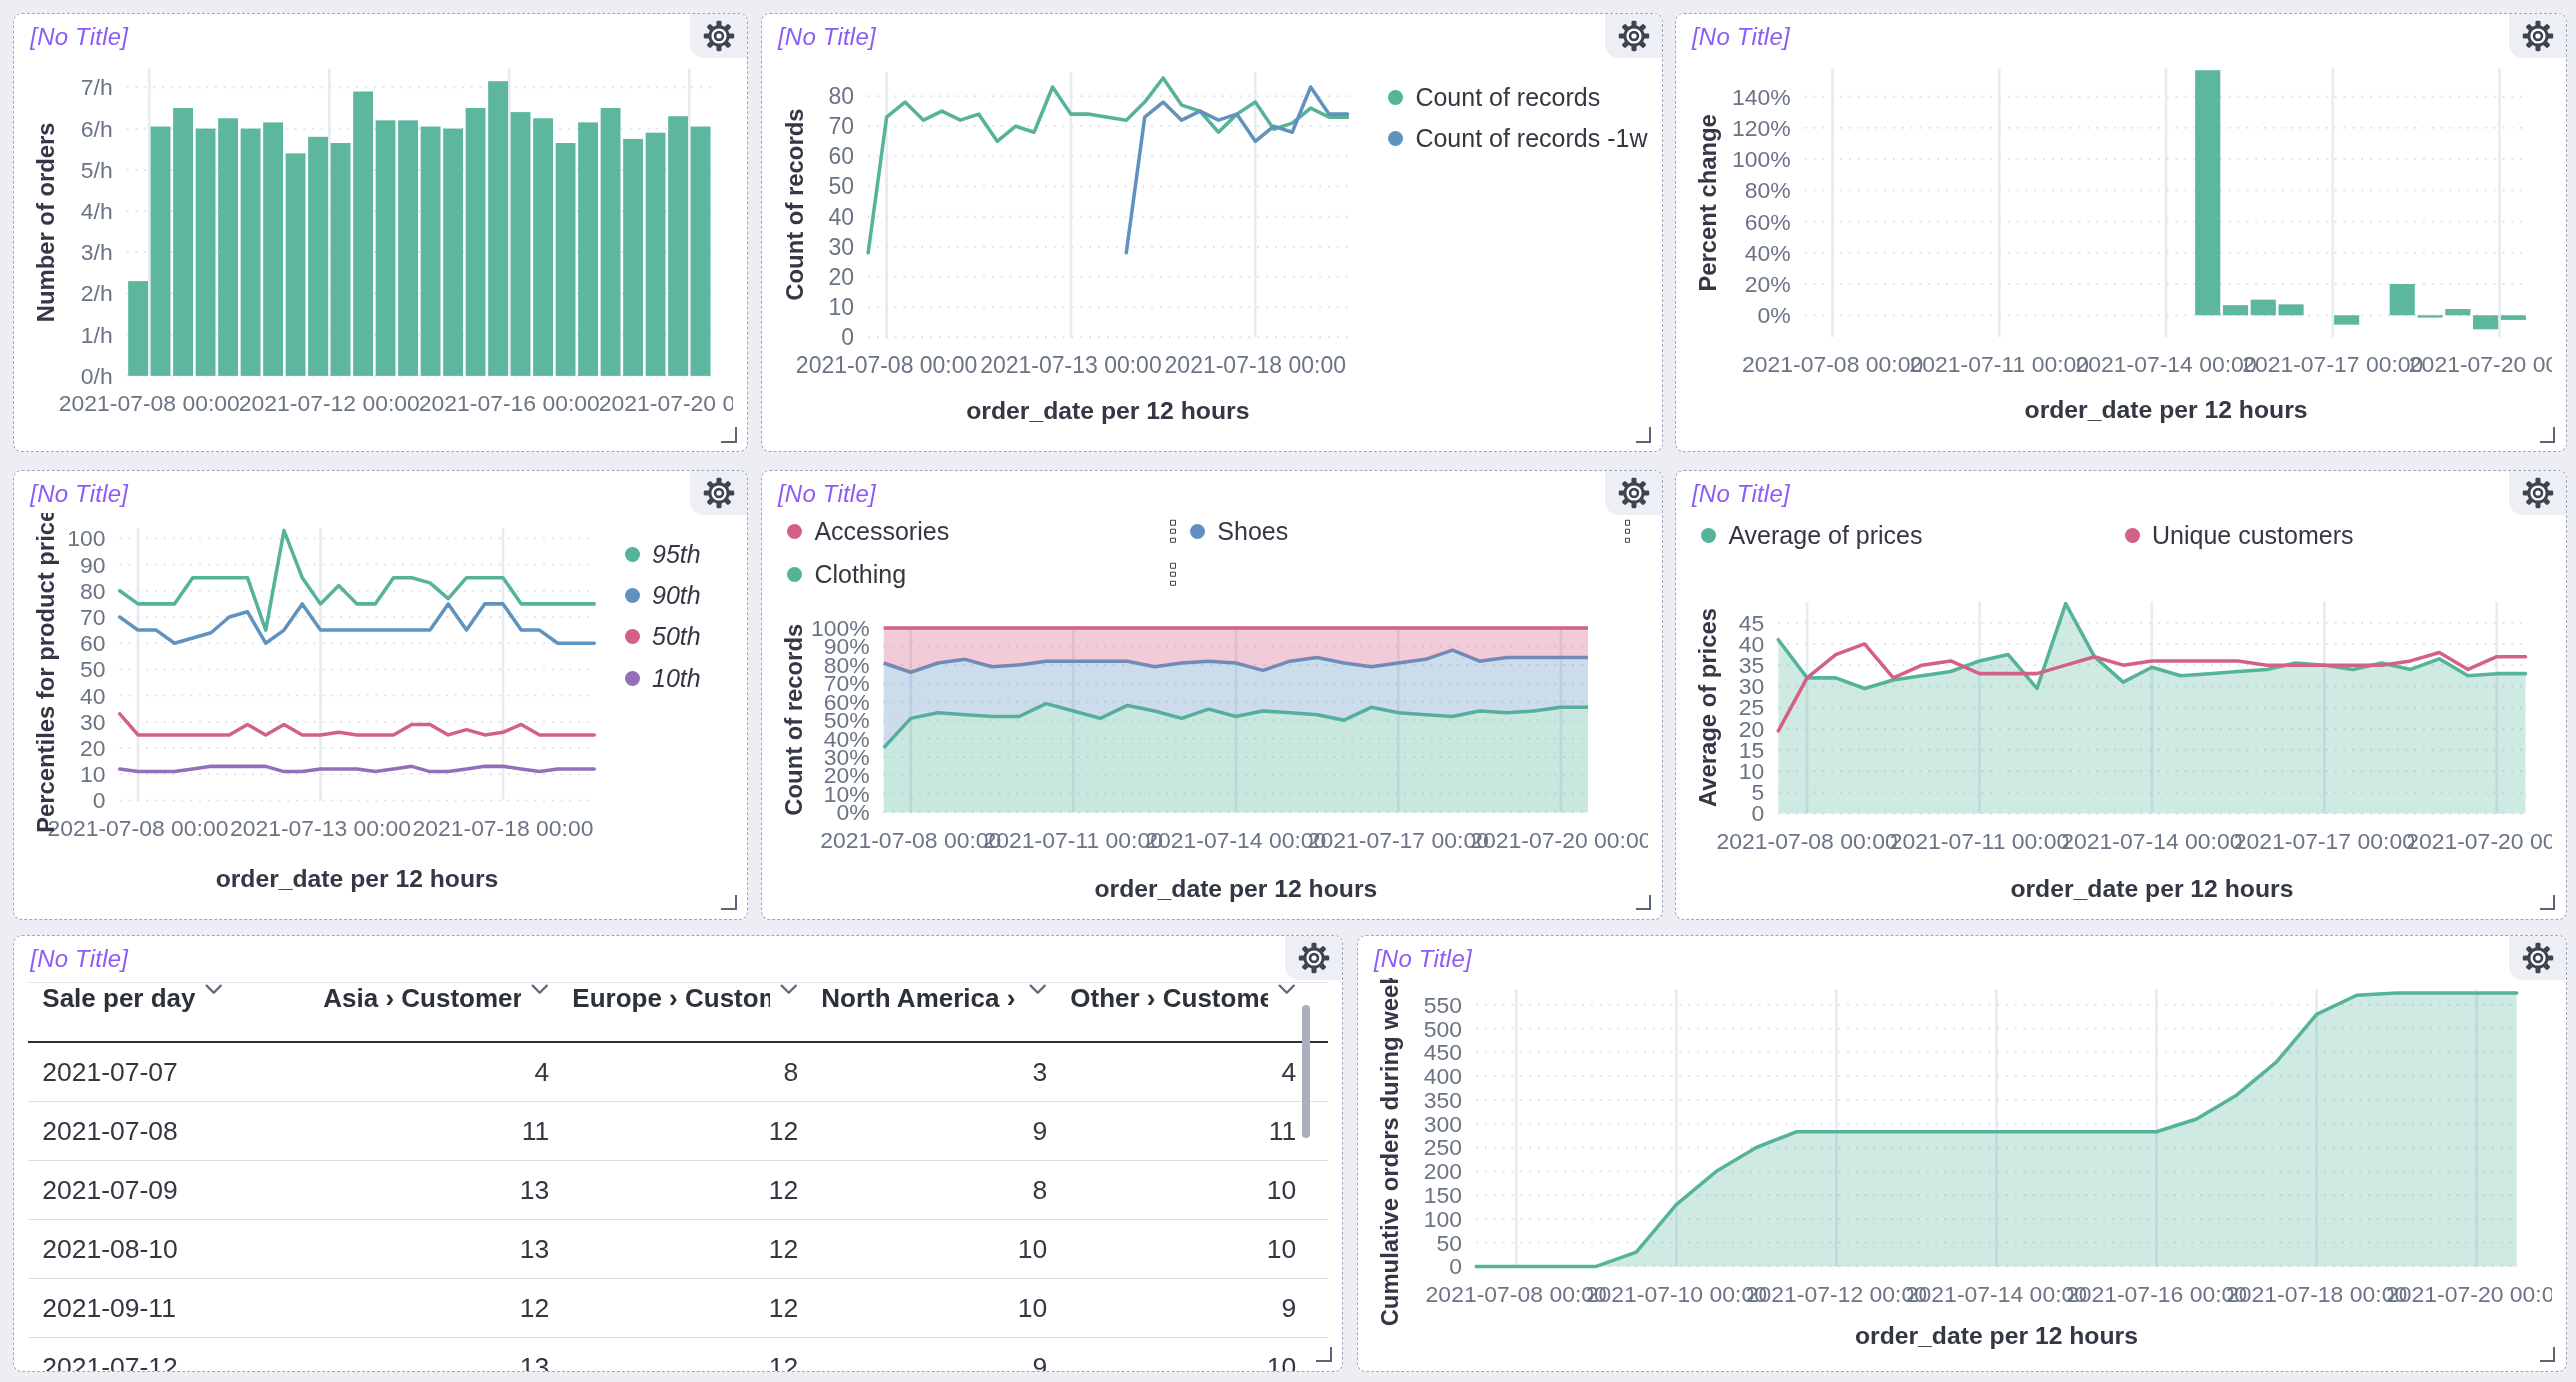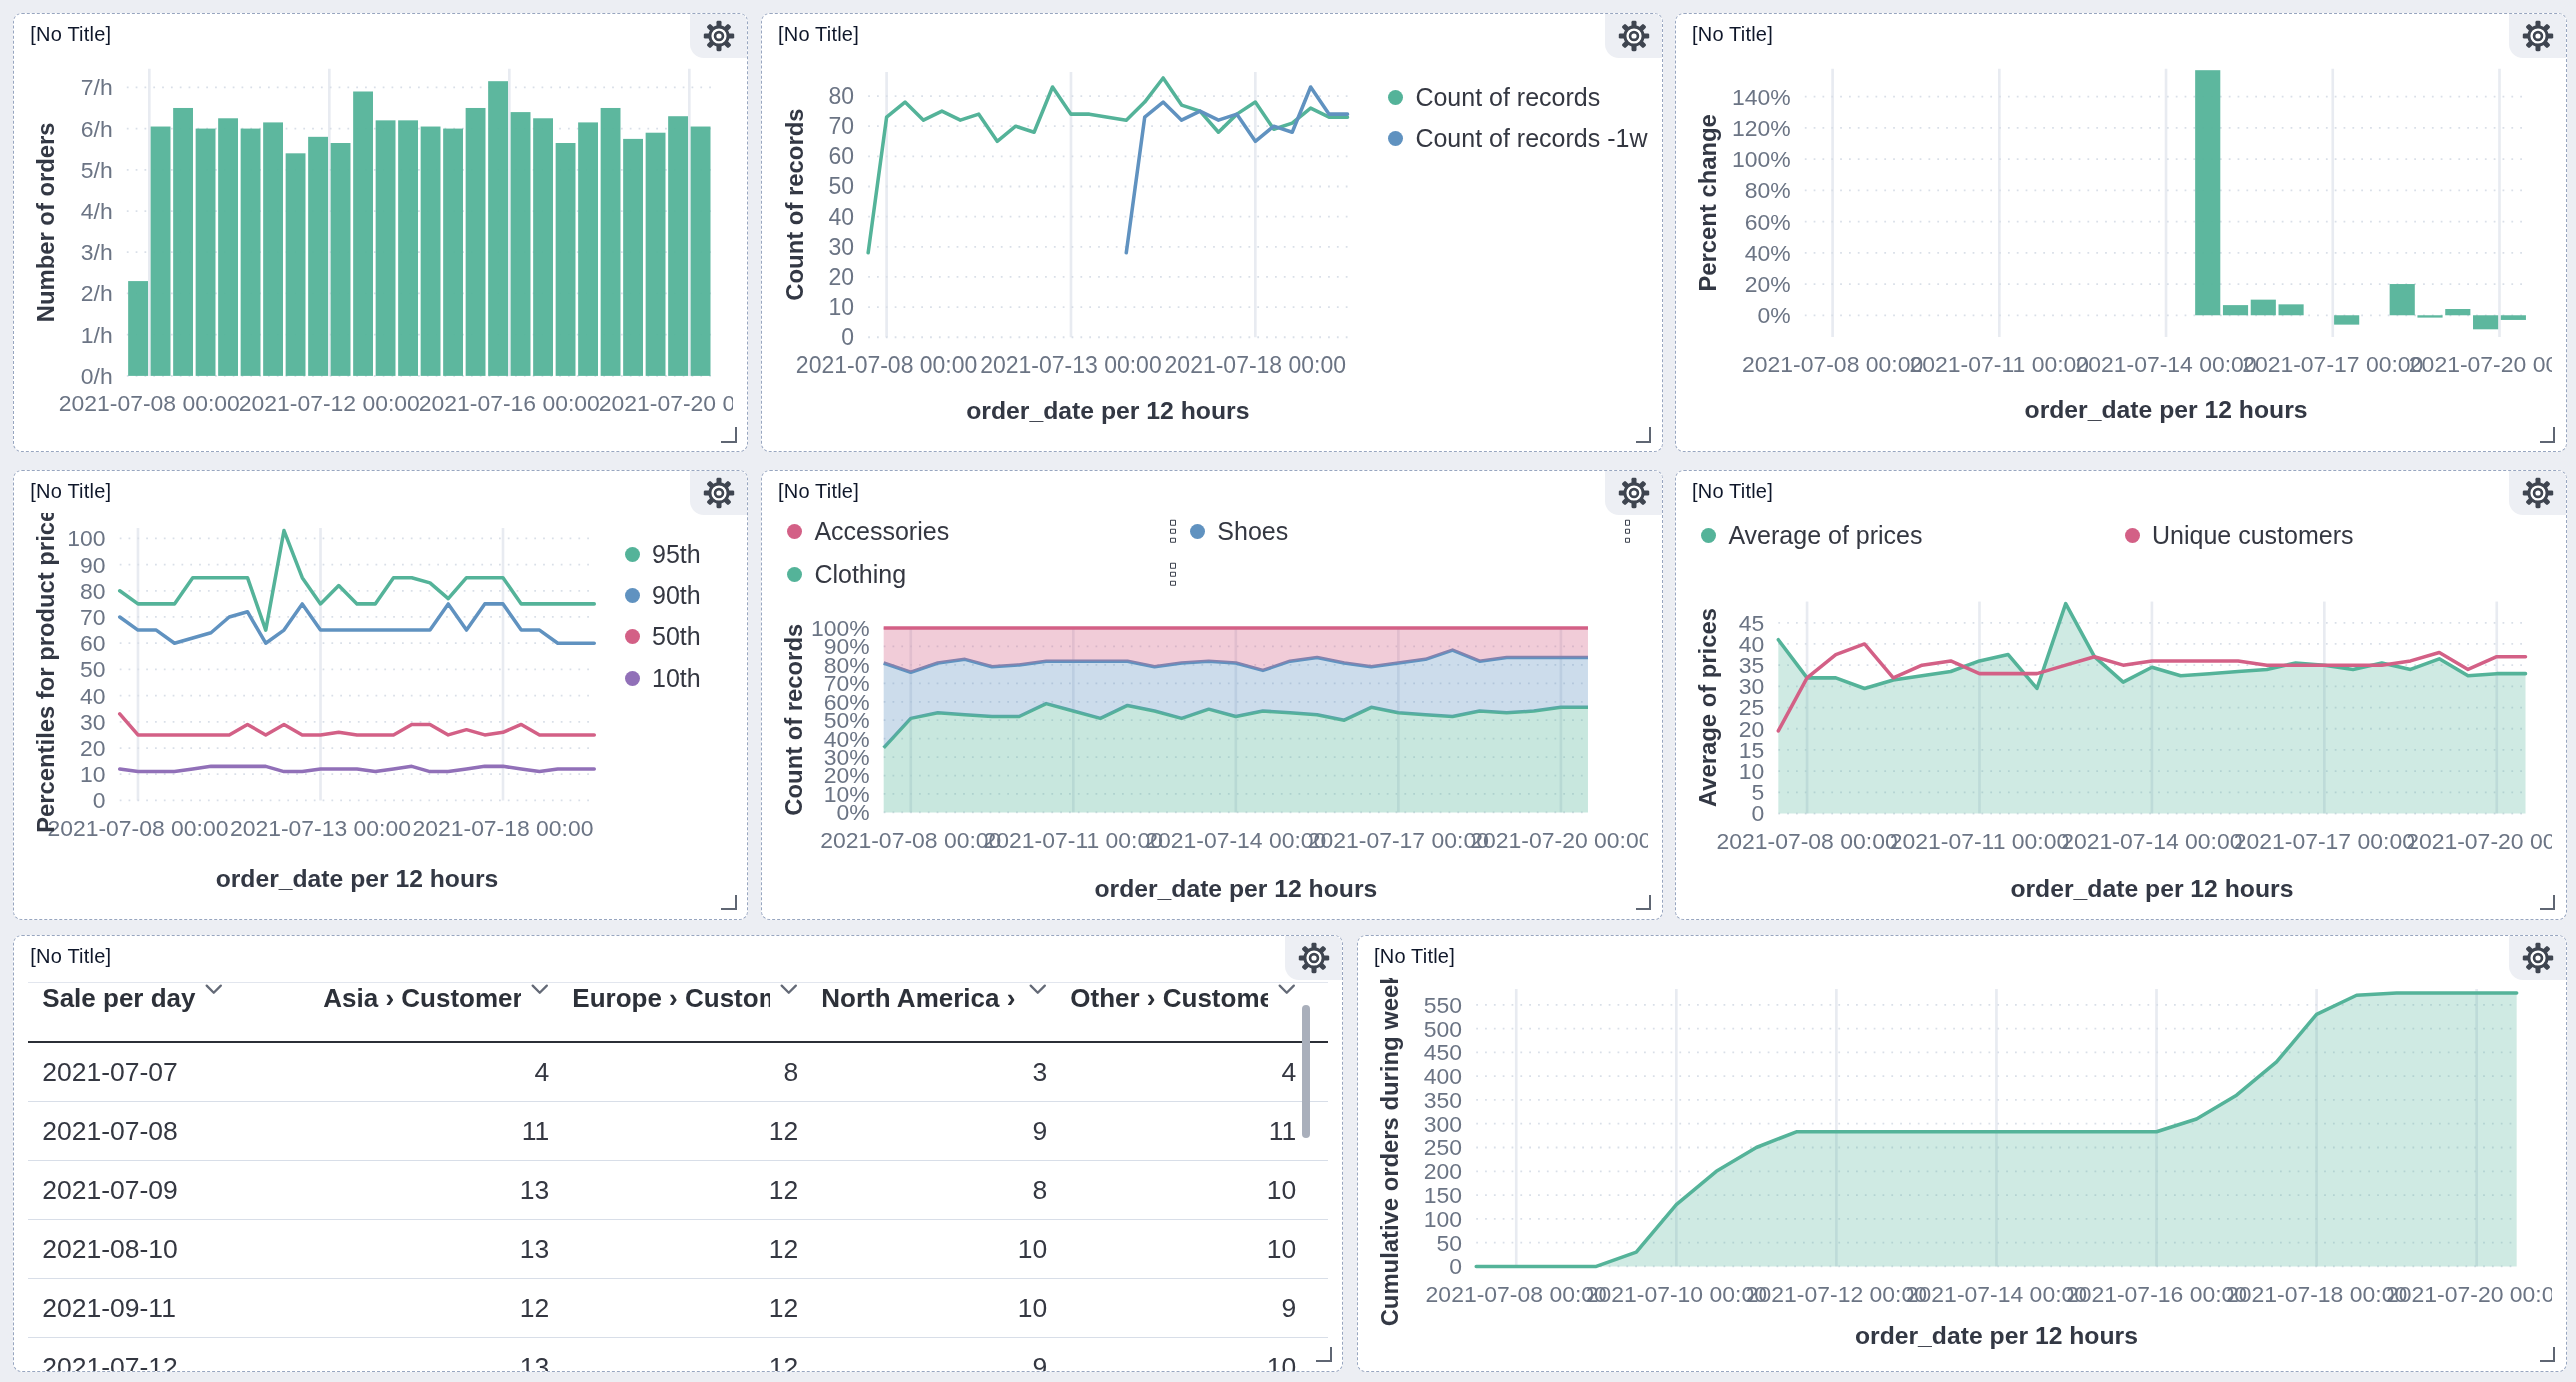--- a/index.html
+++ b/index.html
@@ -10,21 +10,21 @@
     -webkit-font-smoothing:antialiased;
   }
   .panel{
     position:absolute;background:#ffffff;
     border:1.8px dashed #98a6c0;border-radius:8.8px;
     box-sizing:border-box;overflow:hidden;
   }
   .panel-header{position:relative;height:41px;}
   .panel-title{
     position:absolute;left:16px;top:8.8px;
-    font-size:20px;color:#0f172a;letter-spacing:0.2px;
+    font-size:24px;color:#8b5cf6;letter-spacing:0.2px;font-style:italic;
   }
   .gear-btn{
     position:absolute;top:0;right:0;width:57px;height:44px;
     background:#edeff4;border:none;border-radius:0 7px 0 14px;
     display:flex;align-items:center;justify-content:center;cursor:pointer;
   }
   .gear-btn svg{display:block;}
   .chart-row{position:absolute;left:14px;right:14px;bottom:8.8px;top:42px;display:flex;}
   .legend-right{display:flex;flex-direction:column;gap:12.4px;padding-top:26.5px;box-sizing:border-box;}
   .legend-item{display:flex;align-items:center;gap:12.4px;position:relative;cursor:pointer;}
@@ -325,21 +325,21 @@
         <text x="88" y="126.01923076923075" text-anchor="end" font-size="26" fill="#6b7484">70</text>
         <text x="88" y="96.30769230769229" text-anchor="end" font-size="26" fill="#6b7484">80</text>
         <text x="88" y="66.59615384615381" text-anchor="end" font-size="26" fill="#6b7484">90</text>
         <text x="88" y="36.88461538461536" text-anchor="end" font-size="26" fill="#6b7484">100</text>
         <text x="124.6923076923077" y="365" text-anchor="middle" font-size="26" fill="#6b7484">2021-07-08 00:00</text>
         <text x="331.61538461538464" y="365" text-anchor="middle" font-size="26" fill="#6b7484">2021-07-13 00:00</text>
         <text x="538.5384615384615" y="365" text-anchor="middle" font-size="26" fill="#6b7484">2021-07-18 00:00</text>
         <text x="30" y="170.5" text-anchor="middle" font-size="27" font-weight="bold" fill="#333844" transform="rotate(-90 30 170.5)">Percentiles for product prices</text>
         <text x="373" y="423" text-anchor="middle" font-size="28" font-weight="bold" fill="#333844">order_date per 12 hours</text>
       </svg>
-    <div class="legend-right" style="width:132px;padding-left:23px;">
+    <div class="legend-right" style="width:132px;padding-left:23px;font-style:italic;">
         <div class="legend-item">
           <span class="legend-dot" style="background: rgb(84, 179, 153);"></span>
           <span class="legend-label">95th</span>
         </div>
         <div class="legend-item">
           <span class="legend-dot" style="background: rgb(96, 146, 192);"></span>
           <span class="legend-label">90th</span>
         </div>
         <div class="legend-item">
           <span class="legend-dot" style="background: rgb(211, 96, 134);"></span>

